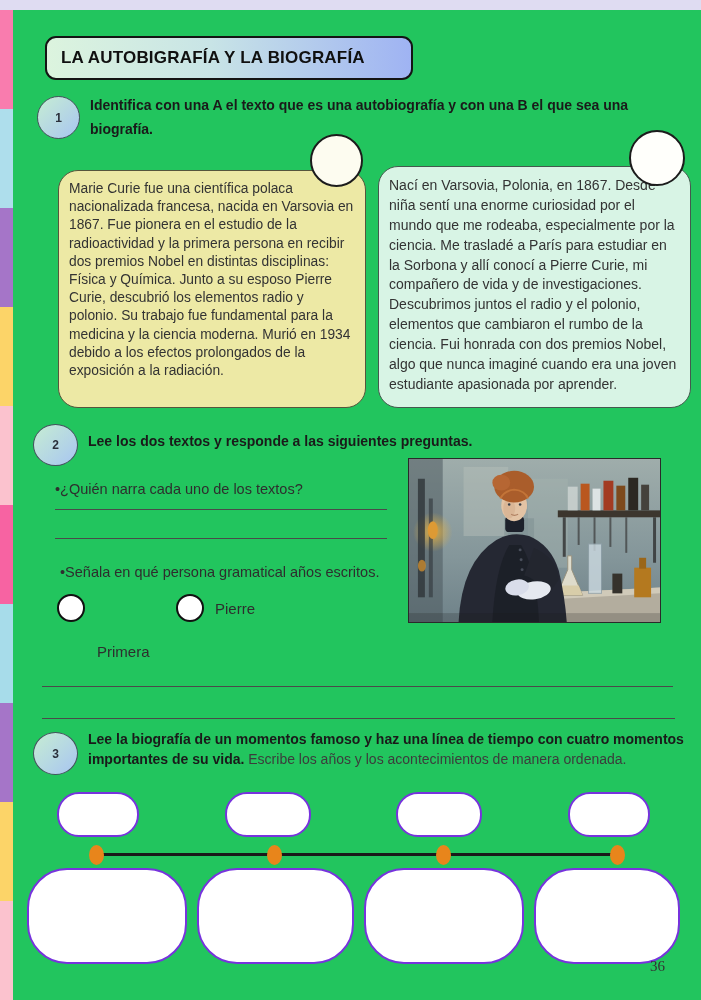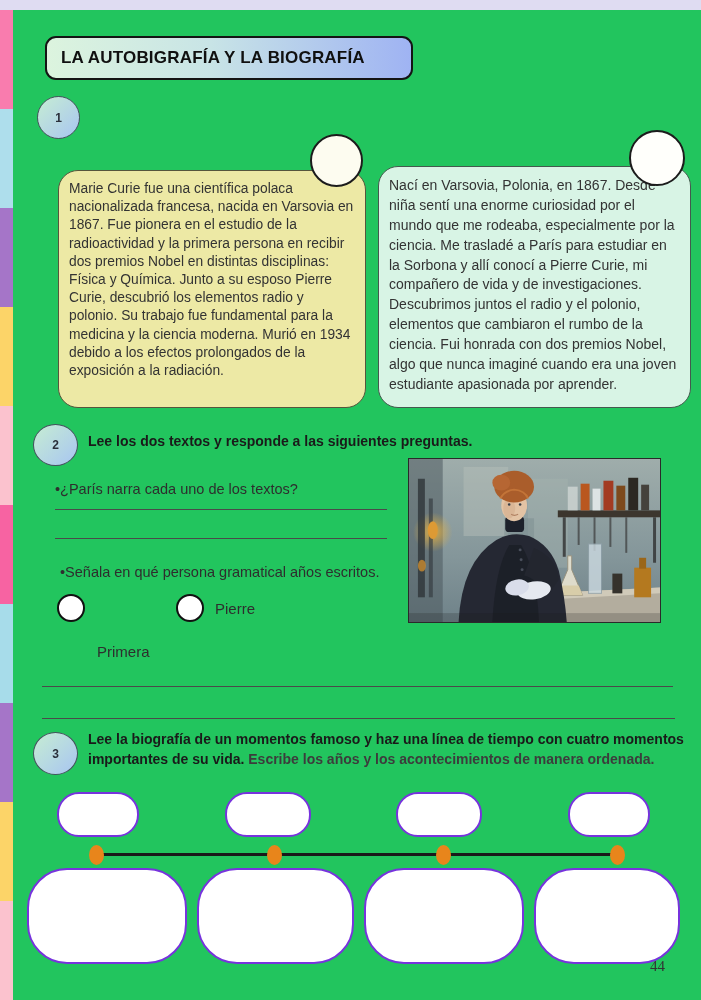--- a/index.html
+++ b/index.html
@@ -17,21 +17,21 @@
             background:linear-gradient(90deg,#dcf4de 0%,#c8e4e6 45%,#9fb3f3 100%);
             display:flex; align-items:center; padding-left:14px; }
   .banner span { font-weight:bold; font-size:17px; color:#101010; letter-spacing:.2px; }
 
   .badge { position:absolute; border:1.5px solid #47525f; border-radius:50%;
            background:linear-gradient(135deg,#c6edd3 0%,#a8c5f1 100%);
            display:flex; align-items:center; justify-content:center;
            font-size:12px; font-weight:600; color:#2a2f3a; }
 
   .instr { position:absolute; font-size:14px; font-weight:bold; color:#1a1a1a; line-height:1.7; }
-  .instr .reg { font-weight:bold; color:#3c3c3c; }
+  .instr .reg { font-weight:normal; color:#3c3c3c; }
 
   .textbox { position:absolute; border-radius:20px; padding:9px 10px; font-size:13.8px; color:#333333; }
   .textbox.yellow { left:58px; top:170px; width:308px; height:238px; background:#ede9a5; border:1.6px solid #56563c; line-height:1.32; }
   .textbox.green  { left:378px; top:166px; width:313px; height:242px; background:#d8f4e5; border:1.6px solid #44594e; line-height:1.42; font-size:14px; }
 
   .answer-circle { position:absolute; border-radius:50%; border:2.5px solid #1c1c1c; background:#fdfcf0; z-index:5; }
   .answer-circle.a { left:310px; top:134px; width:53px; height:53px; }
   .answer-circle.b { left:629px; top:130px; width:56px; height:56px; background:#fffffb; }
 
   .qtext { position:absolute; font-size:14.5px; color:#2e2e2e; }
@@ -70,33 +70,34 @@
     <div class="seg" style="background: rgb(251, 194, 206);"></div>
   </div>
 
   <div class="banner">
     <span>LA AUTOBIGRAFÍA Y LA BIOGRAFÍA</span>
   </div>
 
   <div class="badge" style="left:37px; top:96px; width:43px; height:43px;">
     <span>1</span>
   </div>
+  <div class="instr" style="left:90px; top:94px; width:580px;">Identifica con una A el texto que es una autobiografía y con una B el que sea una biografía.</div>
 
   <div class="textbox yellow">Marie Curie fue una científica polaca nacionalizada francesa, nacida en Varsovia en 1867. Fue pionera en el estudio de la radioactividad y la primera persona en recibir dos premios Nobel en distintas disciplinas: Física y Química. Junto a su esposo Pierre Curie, descubrió los elementos radio y polonio. Su trabajo fue fundamental para la medicina y la ciencia moderna. Murió en 1934 debido a los efectos prolongados de la exposición a la radiación.</div>
   <div class="textbox green">Nací en Varsovia, Polonia, en 1867. Desde niña sentí una enorme curiosidad por el mundo que me rodeaba, especialmente por la ciencia. Me trasladé a París para estudiar en la Sorbona y allí conocí a Pierre Curie, mi compañero de vida y de investigaciones. Descubrimos juntos el radio y el polonio, elementos que cambiaron el rumbo de la ciencia. Fui honrada con dos premios Nobel, algo que nunca imaginé cuando era una joven estudiante apasionada por aprender.</div>
 
   <div class="answer-circle a"></div>
   <div class="answer-circle b"></div>
 
   <div class="badge" style="left:33px; top:424px; width:45px; height:42px;">
     <span>2</span>
   </div>
   <div class="instr" style="left:88px; top:430px; width:560px;">Lee los dos textos y responde a las siguientes preguntas.</div>
 
-  <div class="qtext" style="left:55px; top:481px;">•¿París narra cada uno de los textos?</div>
+  <div class="qtext" style="left:55px; top:481px;">•¿Quién narra cada uno de los textos?</div>
   <div class="answer-line" style="left:55px; top:509px; width:332px;"></div>
   <div class="answer-line" style="left:55px; top:538px; width:332px;"></div>
 
   <div class="qtext" style="left:60px; top:564px;">•Señala en qué persona gramatical años escritos.</div>
 
   <div class="radio" style="left:57px; top:594px;"></div>
   <div class="radio-label" style="left:97px; top:600px;margin-top:43px;">Primera</div>
   <div class="radio" style="left:176px; top:594px;"></div>
   <div class="radio-label" style="left:215px; top:600px;">Pierre</div>
 
@@ -192,15 +193,15 @@
   <div class="tl-dot" style="left:89px;"></div>
   <div class="tl-dot" style="left:267px;"></div>
   <div class="tl-dot" style="left:436px;"></div>
   <div class="tl-dot" style="left:610px;"></div>
 
   <div class="bigbox" style="left:27px;  width:160px;"></div>
   <div class="bigbox" style="left:197px; width:157px;"></div>
   <div class="bigbox" style="left:364px; width:160px;"></div>
   <div class="bigbox" style="left:534px; width:146px;"></div>
 
-  <div class="page-num">44</div>
+  <div class="page-num">36</div>
 
 </div>
 
 </body></html>

